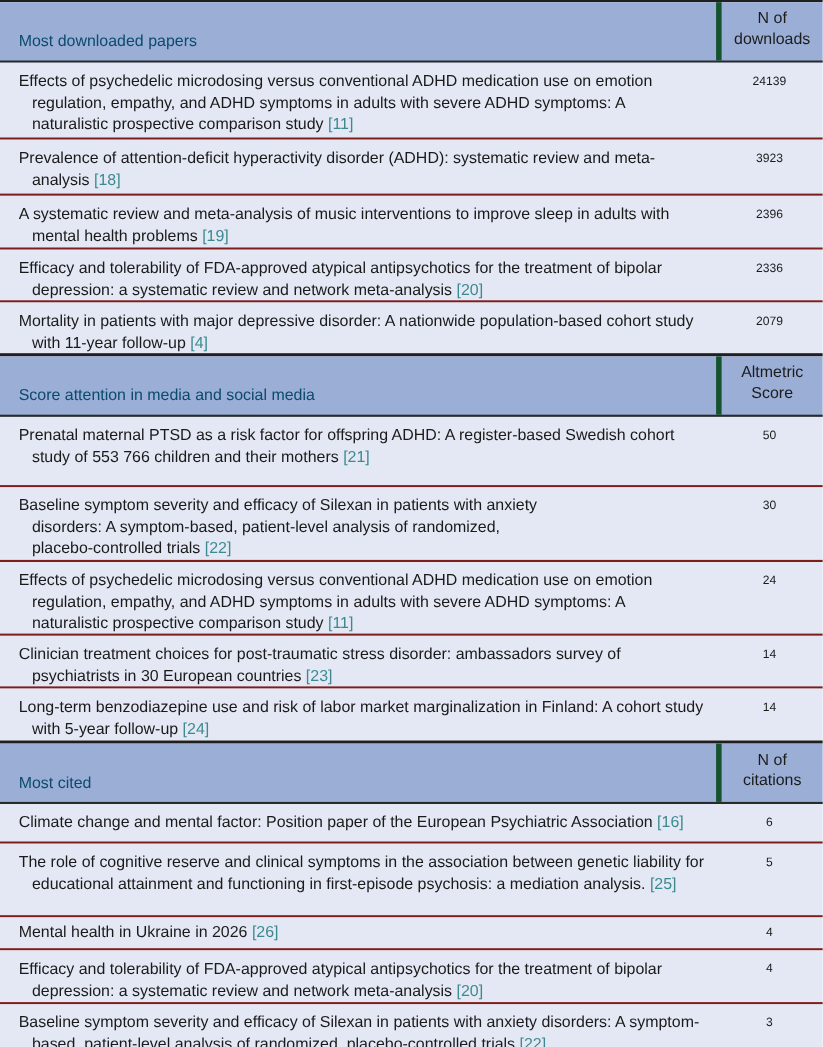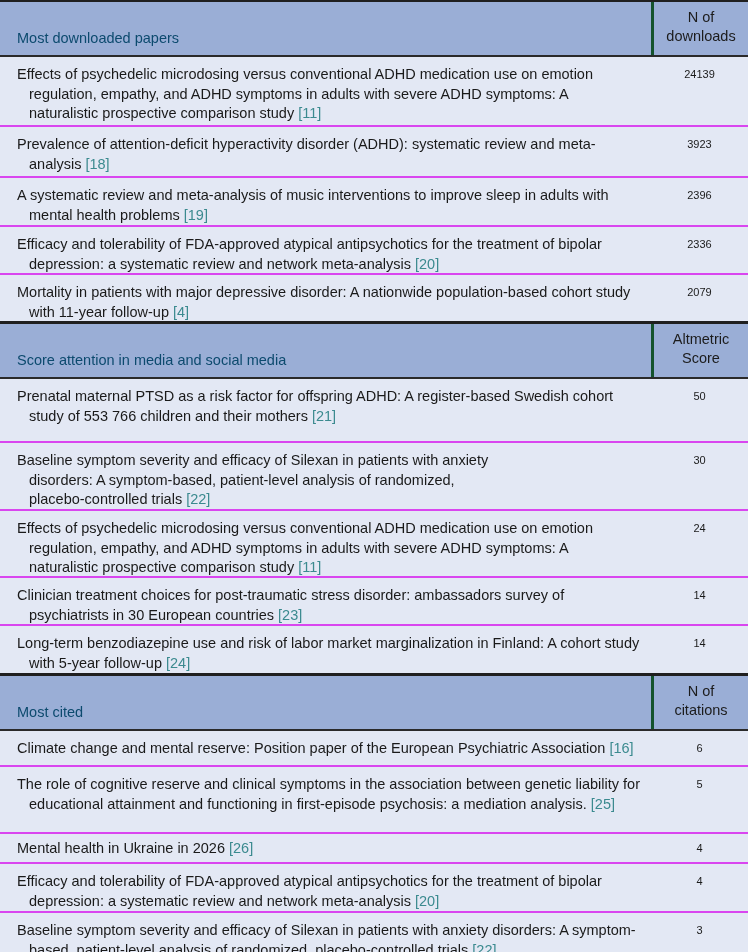--- a/index.html
+++ b/index.html
@@ -35,36 +35,36 @@
   .hdr .c1 {
     flex: 1;
     display: flex;
     align-items: flex-end;
     padding: 0 0 9px 17px;
     font-size: 14.5px;
     color: #0c4a6e;
   }
   .hdr .c2 {
     width: 97px;
-    border-left: 3px solid #14532d;
+    border-left: 5px solid #14532d;
     display: flex;
     flex-direction: column;
     align-items: center;
     justify-content: flex-end;
     padding-bottom: 9px;
     font-size: 14.5px;
     line-height: 19px;
     color: #1c1c1c;
     text-align: center;
     box-sizing: border-box;
   }
   .row {
     display: flex;
     background: #e3e8f4;
-    border-bottom: 2px solid #d946ef;
+    border-bottom: 2px solid #7f1d1d;
     box-sizing: border-box;
   }
   .row:last-child {
     border-bottom: none;
   }
   .row .c1 {
     flex: 1;
     padding: 8px 10px 8px 17px;
     font-size: 14.5px;
     line-height: 19.5px;
@@ -177,21 +177,21 @@
   <div class="section">
     <div class="hdr">
       <div class="c1">Most cited</div>
       <div class="c2">
         <span>N of</span>
         <span>citations</span>
       </div>
     </div>
     <div class="row" style="height:36px">
       <div class="c1">
-          <span class="txt"><span>Climate change and mental reserve: Position paper of the European Psychiatric Association</span> <a class="ref">[16]</a></span>
+          <span class="txt"><span>Climate change and mental factor: Position paper of the European Psychiatric Association</span> <a class="ref">[16]</a></span>
         </div>
       <div class="c2">6</div>
     </div>
     <div class="row" style="height:67px">
       <div class="c1">
           <span class="txt"><span>The role of cognitive reserve and clinical symptoms in the association between genetic liability for educational attainment and functioning in first-episode psychosis: a mediation analysis.</span> <a class="ref">[25]</a></span>
         </div>
       <div class="c2">5</div>
     </div>
     <div class="row" style="height:30px">

